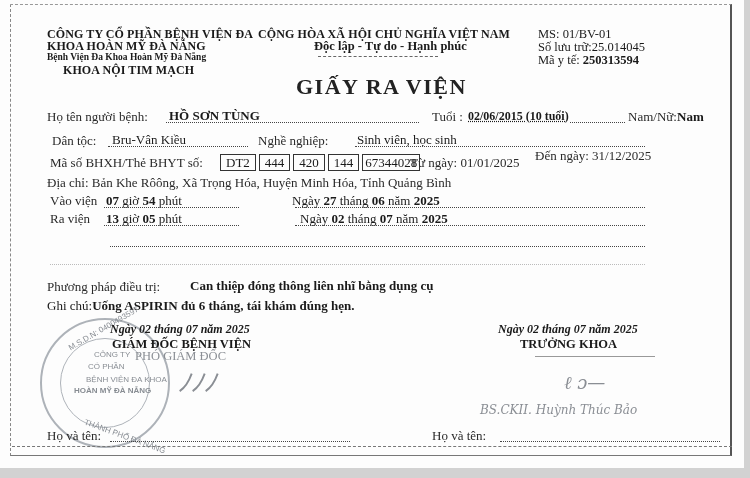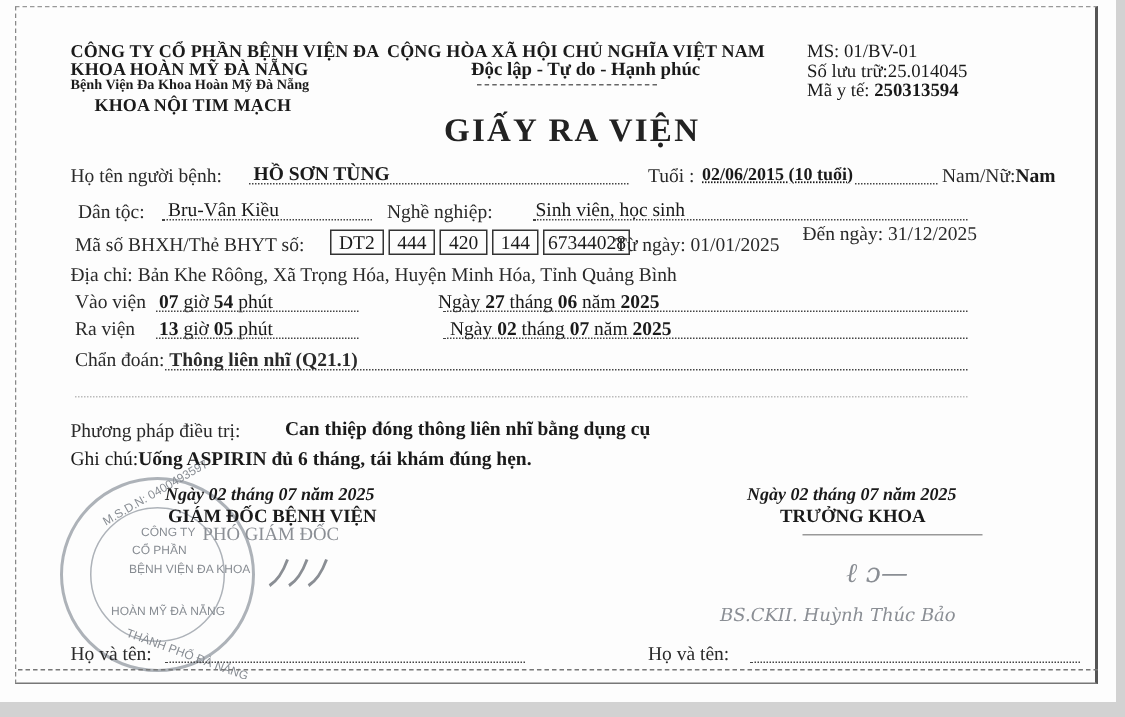--- a/index.html
+++ b/index.html
@@ -74,36 +74,35 @@
   <div class="dots" style="left:104px;top:207px;width:135px;"></div>
   <div class="abs val" style="left:292px;top:193px;font-family:Liberation Serif, serif;"><span>Ngày</span> <b>27</b> <span>tháng</span> <b>06</b> <span>năm</span> <b>2025</b></div>
   <div class="dots" style="left:295px;top:207px;width:350px;"></div>
 
   <div class="abs lbl" style="left:50px;top:211px;">Ra viện</div>
   <div class="abs val" style="left:106px;top:211px;"><b>13</b> <span>giờ</span> <b>05</b> <span>phút</span></div>
   <div class="dots" style="left:104px;top:225px;width:135px;"></div>
   <div class="abs val" style="left:300px;top:211px;"><span>Ngày</span> <b>02</b> <span>tháng</span> <b>07</b> <span>năm</span> <b>2025</b></div>
   <div class="dots" style="left:295px;top:225px;width:350px;"></div>
 
-  <div class="abs lbl" style="left:50px;top:232px;"><span>Chẩn đoán:</span> <b>Thông liên nhĩ (Q21.1)</b></div>
   <div class="dots" style="left:110px;top:246px;width:535px;"></div>
   <div class="dots" style="left:50px;top:264px;width:595px;border-bottom-color:#bbb;"></div>
 
   <div class="abs lbl" style="left:47px;top:279px;">Phương pháp điều trị:</div>
   <div class="abs val b" style="left:190px;top:278px;">Can thiệp đóng thông liên nhĩ bằng dụng cụ</div>
 
   <div class="abs val" style="left:47px;top:298px;"><span>Ghi chú:</span><b>Uống ASPIRIN đủ 6 tháng, tái khám đúng hẹn.</b></div>
 
   <div class="stamp">
     <div class="inner"></div>
     <span style="left:22px;top:4px;transform:rotate(-30deg);">M.S.D.N: 0400493597</span>
     <span style="left:52px;top:30px;">CÔNG TY</span>
     <span style="left:46px;top:42px;">CỔ PHẦN</span>
     <span style="left:28px;top:55px;margin-left:16px;">BỆNH VIỆN ĐA KHOA</span>
-    <span style="left:32px;top:83px;font-weight:normal;">HOÀN MỸ ĐÀ NẴNG</span>
+    <span style="left:32px;top:66px;font-weight:bold;">HOÀN MỸ ĐÀ NẴNG</span>
     <span style="left:40px;top:112px;transform:rotate(20deg);">THÀNH PHỐ ĐÀ NẴNG</span>
   </div>
 
   <div class="abs i b" style="left:110px;top:322px;font-size:12px;">Ngày 02 tháng 07 năm 2025</div>
   <div class="abs b" style="left:112px;top:337px;font-size:12.5px;">GIÁM ĐỐC BỆNH VIỆN</div>
   <div class="abs" style="left:135px;top:349px;font-size:12.5px;color:#8a8e94;">PHÓ GIÁM ĐỐC</div>
   <div class="sig" style="left:148px;top:368px;font-size:26px;margin-left:29px;">ﾉﾉﾉ</div>
   <div class="abs lbl" style="left:47px;top:428px;">Họ và tên:</div>
   <div class="dots" style="left:110px;top:441px;width:240px;"></div>
 

